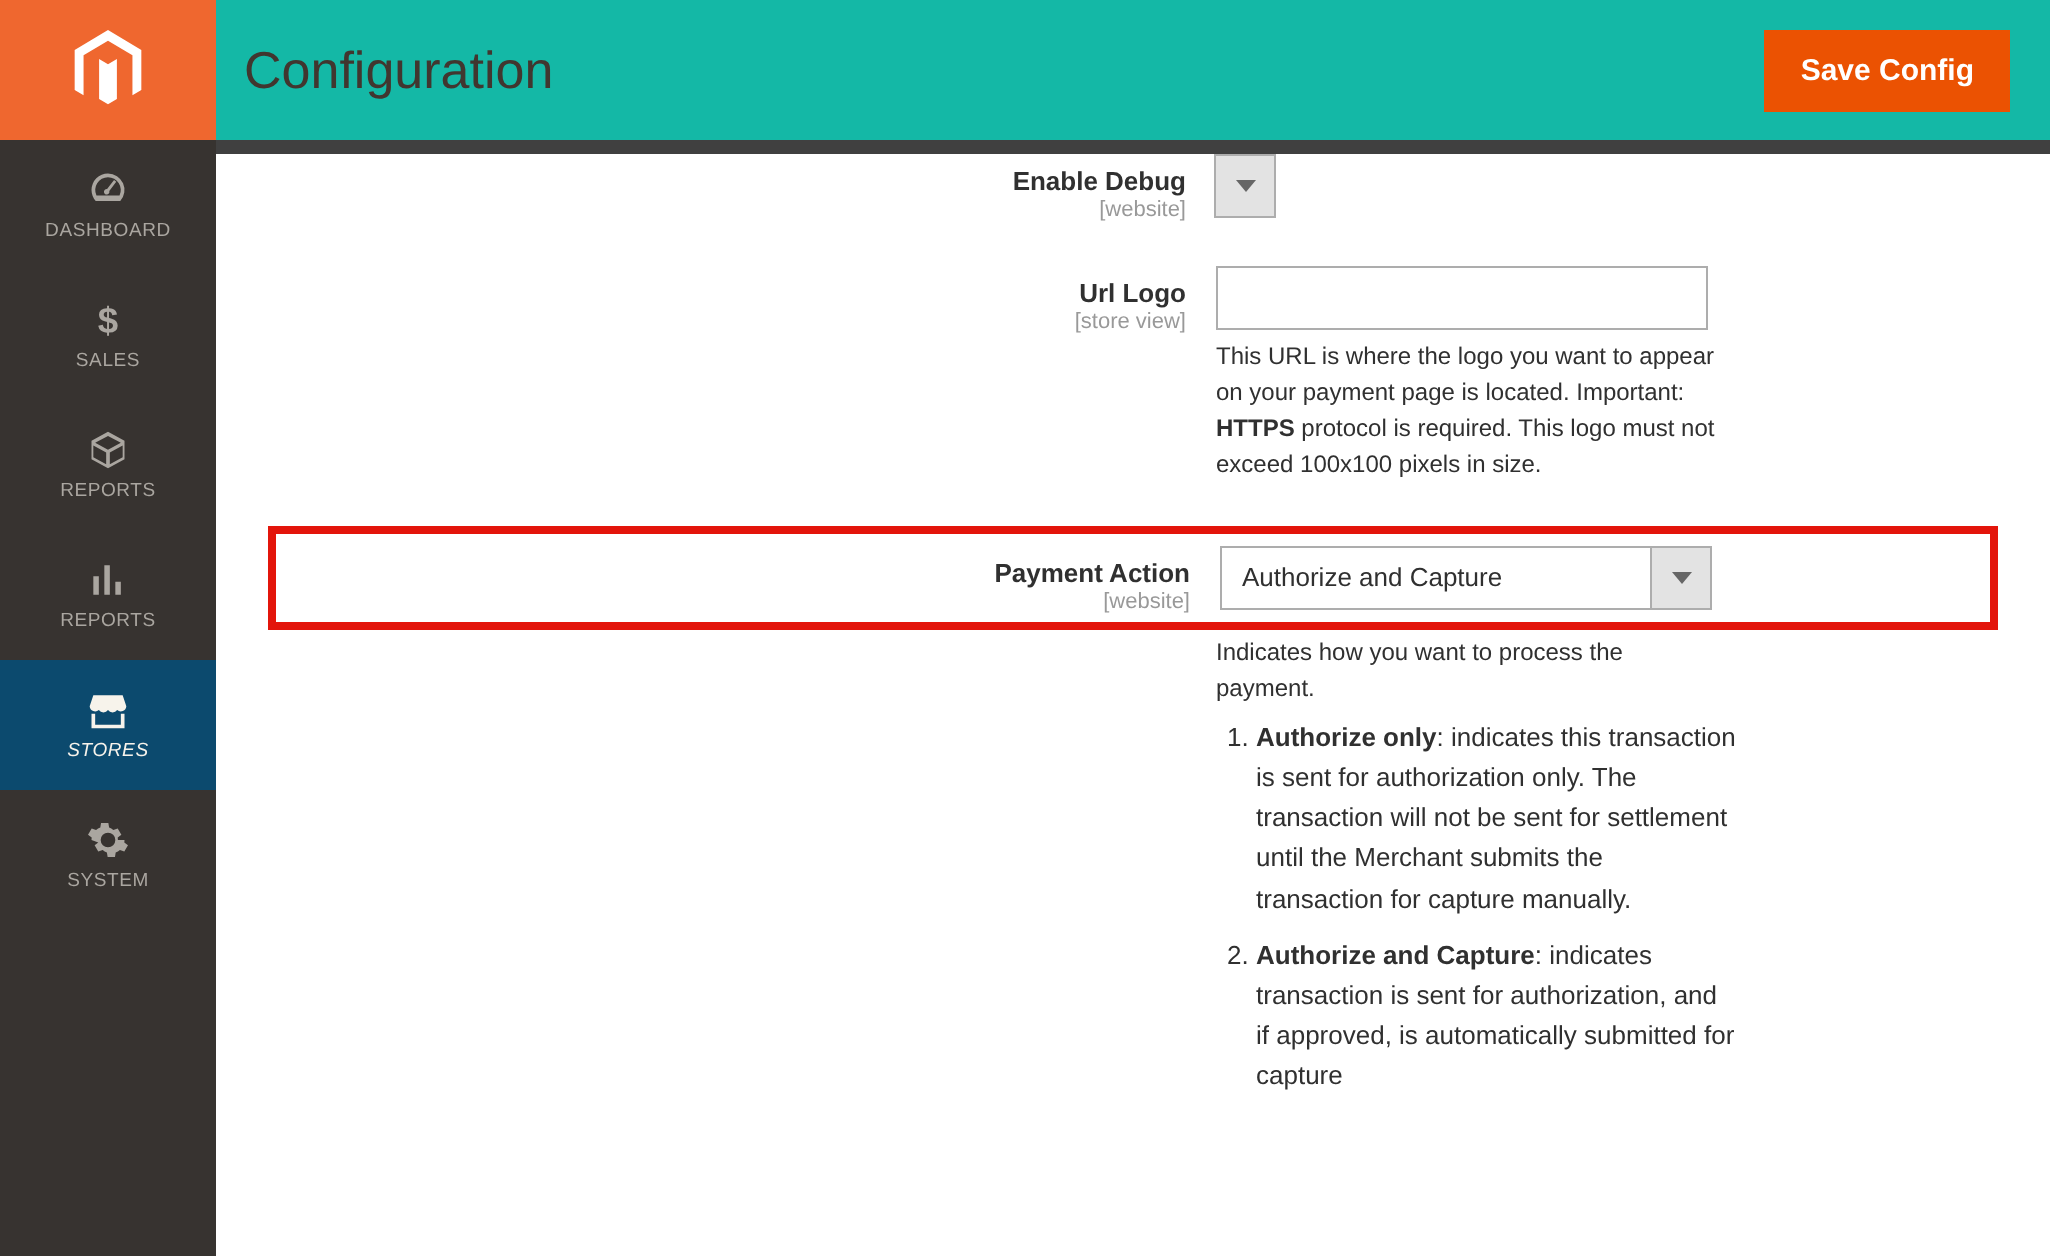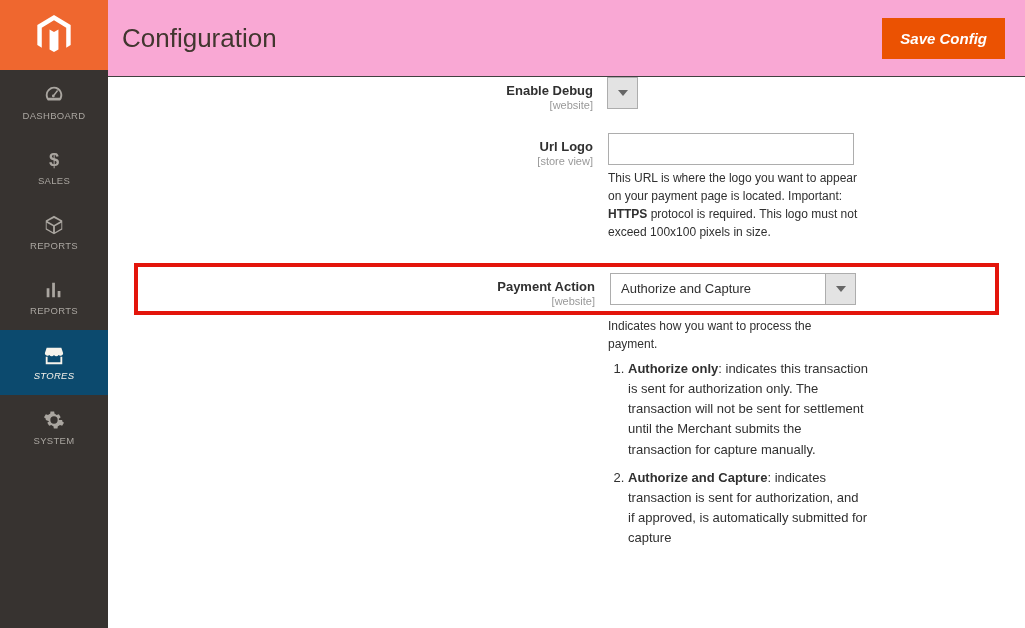--- a/index.html
+++ b/index.html
@@ -62,41 +62,40 @@
     }
     
     .main {
       flex: 1;
       display: flex;
       flex-direction: column;
       overflow: hidden;
     }
     .header {
       height: 77px;
-      border-bottom: 1px solid #404040;
+      border-bottom: 7px solid #404040;
       display: flex;
       align-items: center;
       justify-content: space-between;
       padding: 0 20px 0 14px;
-      background: #f9a8d4;
+      background: #14b8a6;
     }
     .page-title {
       font-size: 26px;
       font-weight: 400;
       color: #41362f;
     }
     .save-btn {
       background: #eb5202;
       color: #fff;
       border: none;
       font-size: 15px;
       font-weight: 600;
       padding: 12px 18px;
       cursor: pointer;
-      font-style: italic;
     }
     
     .content {
       flex: 1;
       overflow-y: auto;
       padding: 0 30px 30px 30px;
     }
     .form-row {
       display: flex;
       margin-bottom: 22px;

